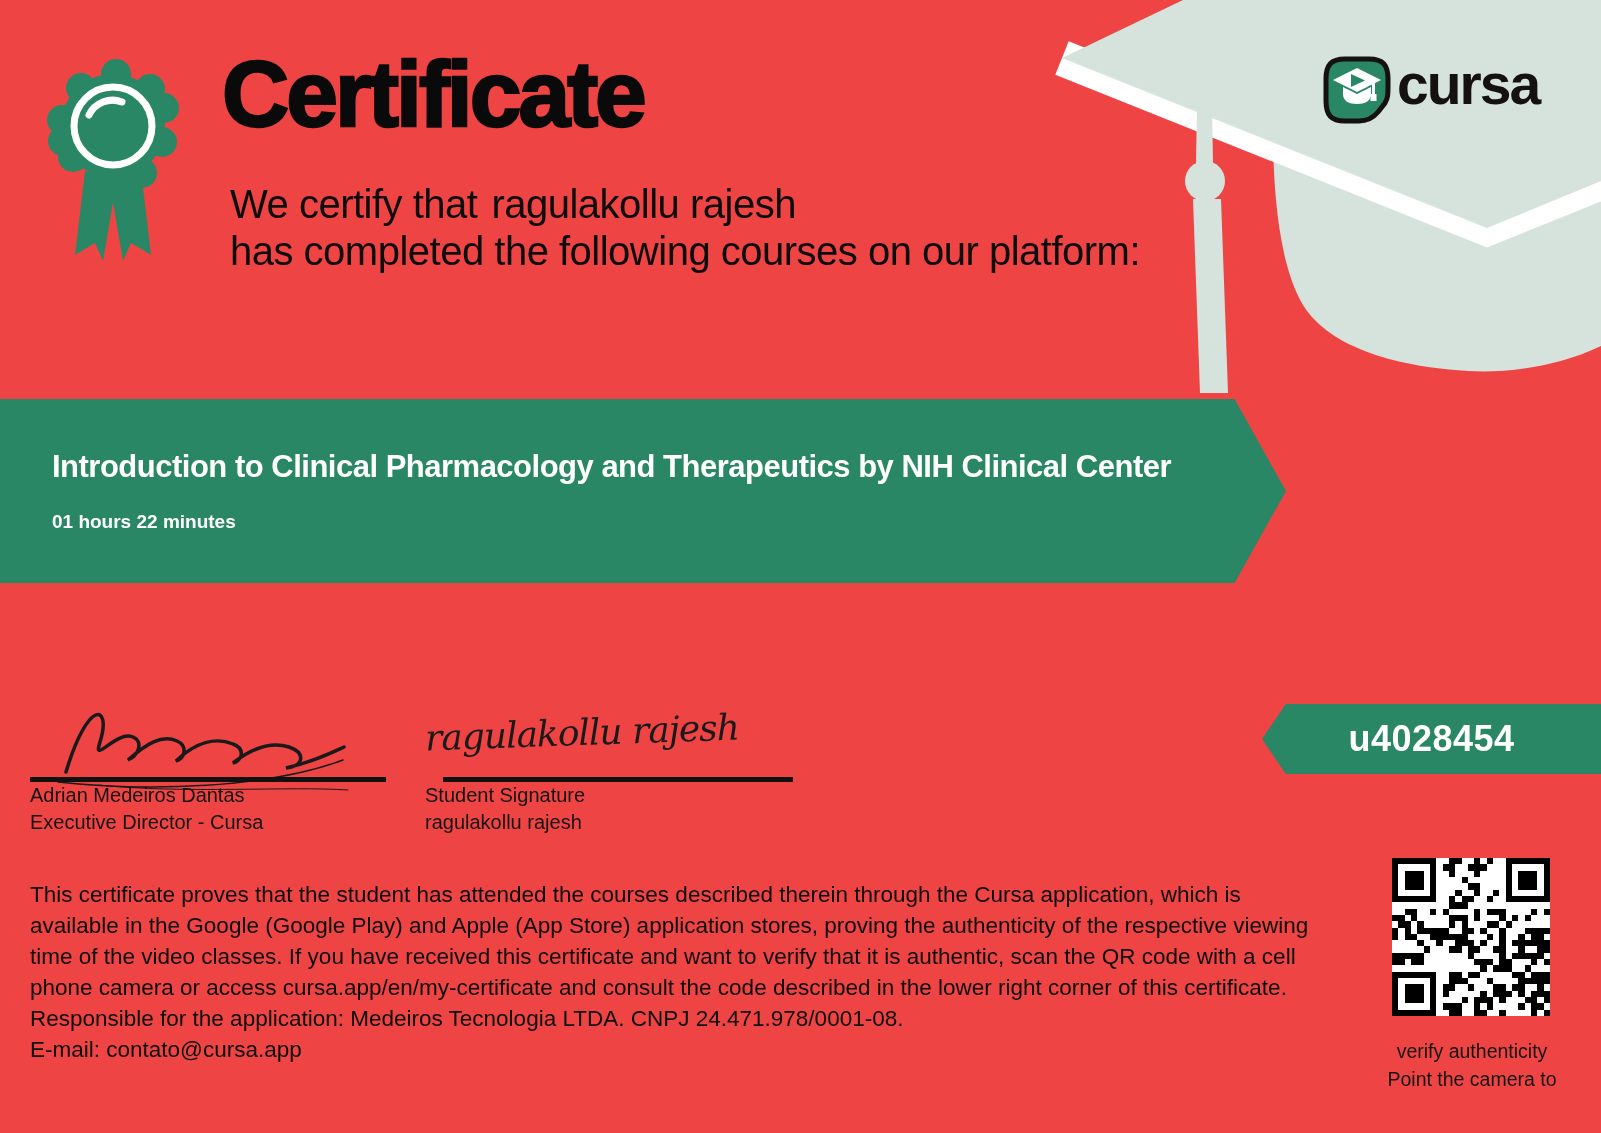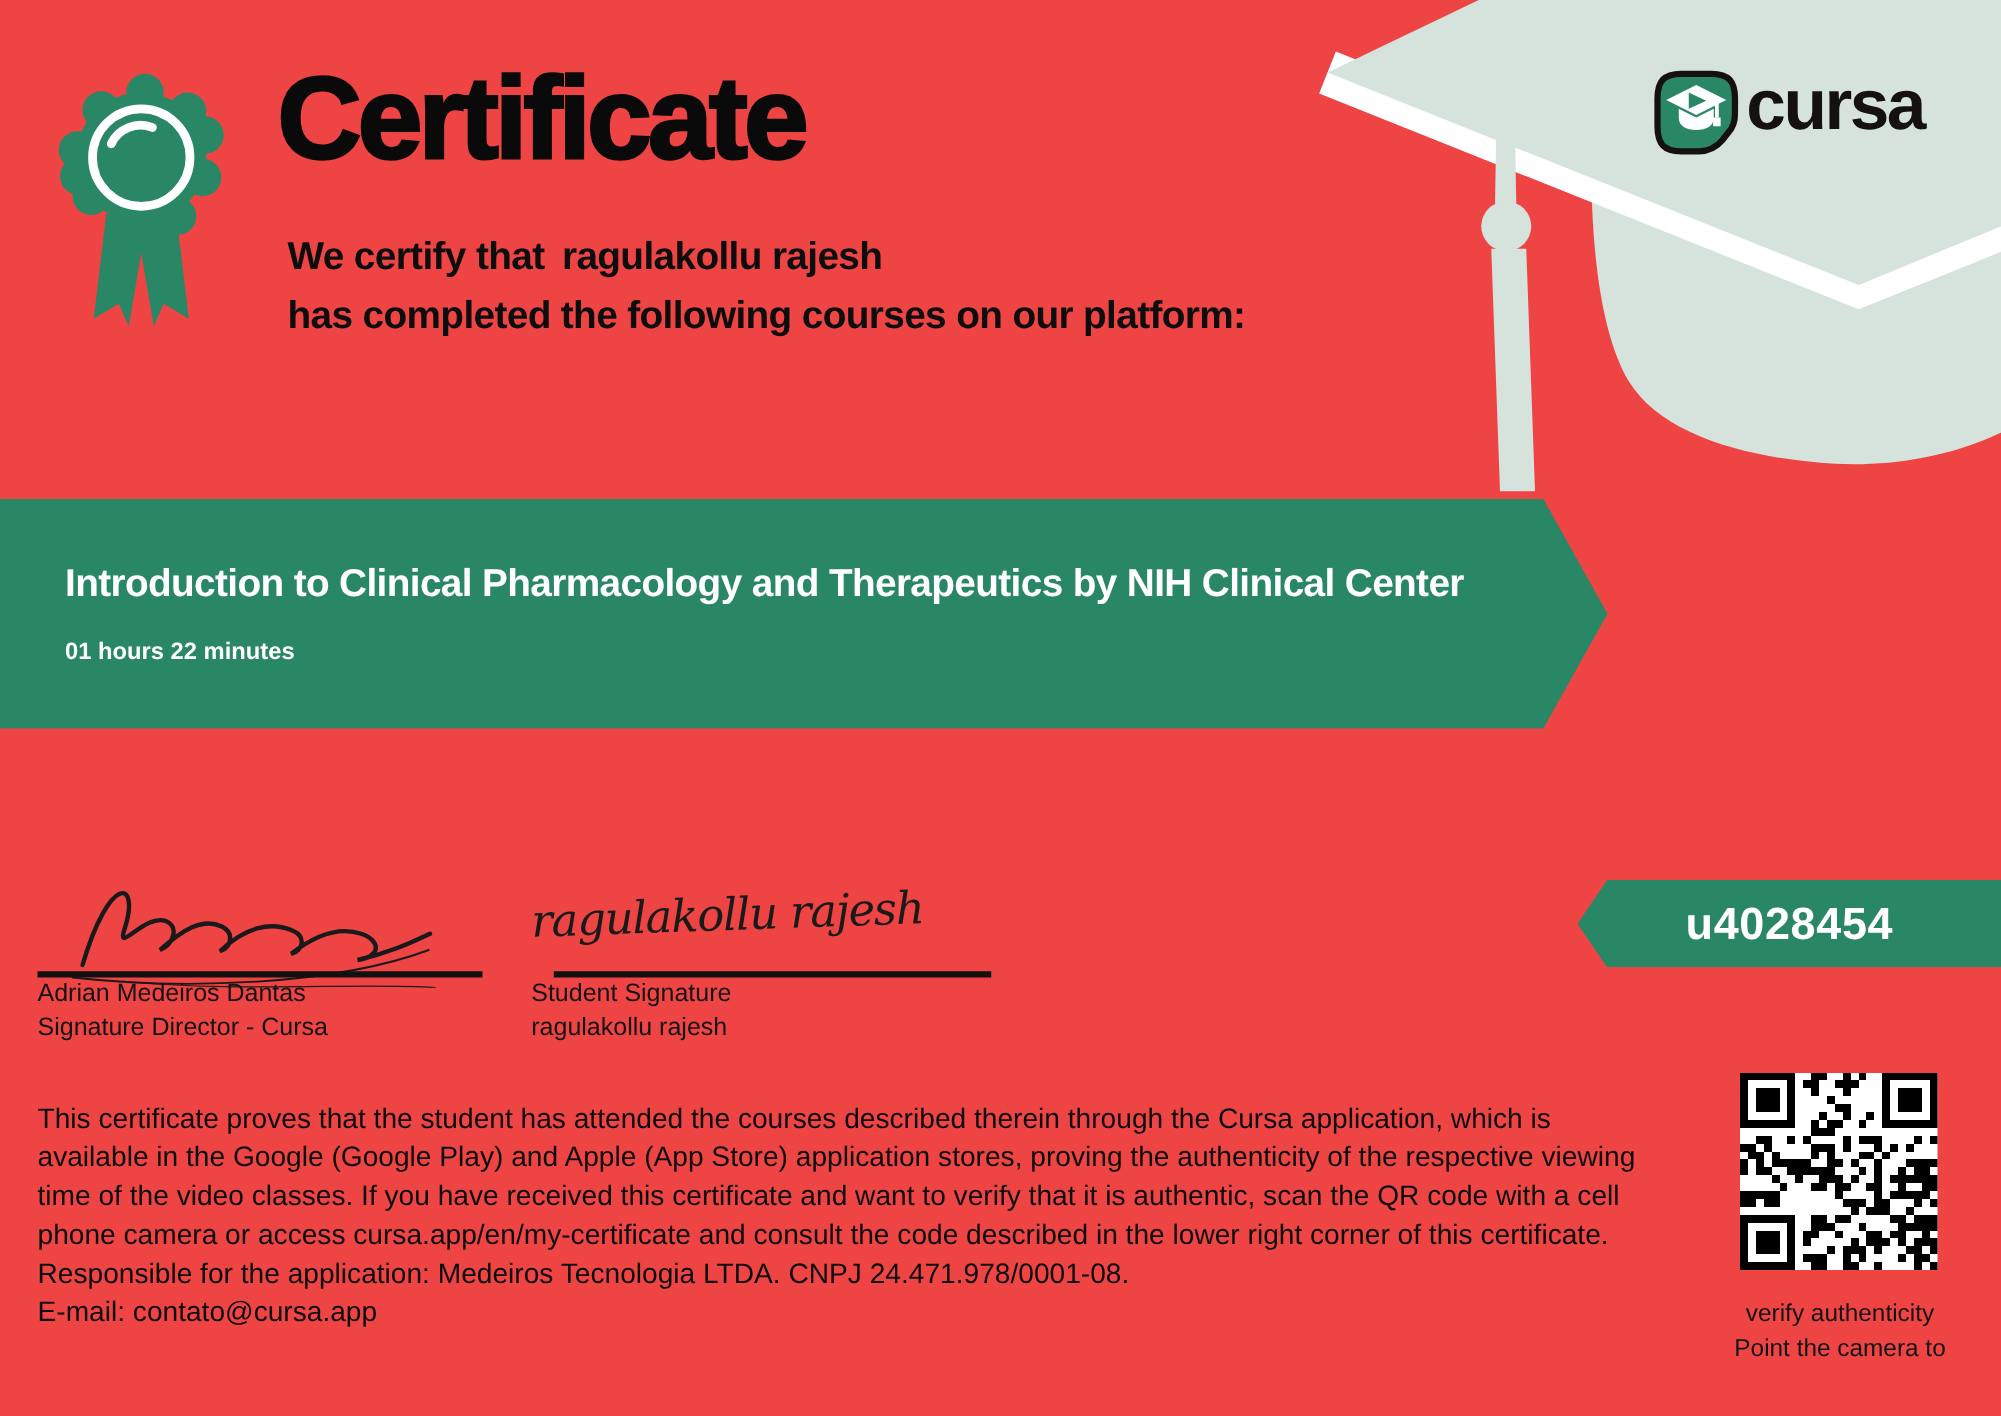--- a/index.html
+++ b/index.html
@@ -7,21 +7,21 @@
         font-family:"Liberation Sans",sans-serif;color:#111;}
   .abs{position:absolute;}
   
   #cap-bg{left:0;top:0;pointer-events:none;}
   
   #medal{left:45px;top:53px;}
   
   #cert-title{left:222px;top:48px;font-size:93px;font-weight:bold;letter-spacing:-3px;
               -webkit-text-stroke:2.5px #0a0a0a;color:#0a0a0a;line-height:1;}
   
-  #certify{left:230px;top:181px;font-size:31px;font-weight:bold;line-height:47px;color:#0d0d0d;letter-spacing:-0.5px;}
+  #certify{left:230px;top:181px;font-size:40px;font-weight:normal;line-height:47px;color:#0d0d0d;letter-spacing:-0.5px;}
   #certify .row{display:flex;gap:14px;}
   
   #brand{left:1323px;top:56px;display:flex;align-items:flex-start;gap:6px;}
   #brand-name{font-size:57px;font-weight:bold;letter-spacing:-2px;color:#14110f;line-height:1;}
   
   #banner{left:0;top:399px;width:1286px;height:184px;background:#2a8765;
           clip-path:polygon(0 0,96% 0,100% 50%,96% 100%,0 100%);
           display:flex;flex-direction:column;justify-content:center;padding-left:52px;box-sizing:border-box;color:#fff;}
   #course-title{font-size:31px;font-weight:bold;letter-spacing:-0.5px;margin-bottom:26px;}
   #course-duration{font-size:19px;font-weight:bold;}
@@ -123,21 +123,21 @@
     </g>
   </svg>
 
   <div id="sig-student-script" class="abs">ragulakollu rajesh</div>
 
   <div id="sig-line-left" class="abs sig-line"></div>
   <div id="sig-line-right" class="abs sig-line"></div>
 
   <div id="sig-left-text" class="abs sig-label">
     <div>Adrian Medeiros Dantas</div>
-    <div>Signature Director - Cursa</div>
+    <div>Executive Director - Cursa</div>
   </div>
   <div id="sig-right-text" class="abs sig-label">
     <div>Student Signature</div>
     <div>ragulakollu rajesh</div>
   </div>
 
   <div id="code-badge" class="abs">
     <span>u4028454</span>
   </div>
 

